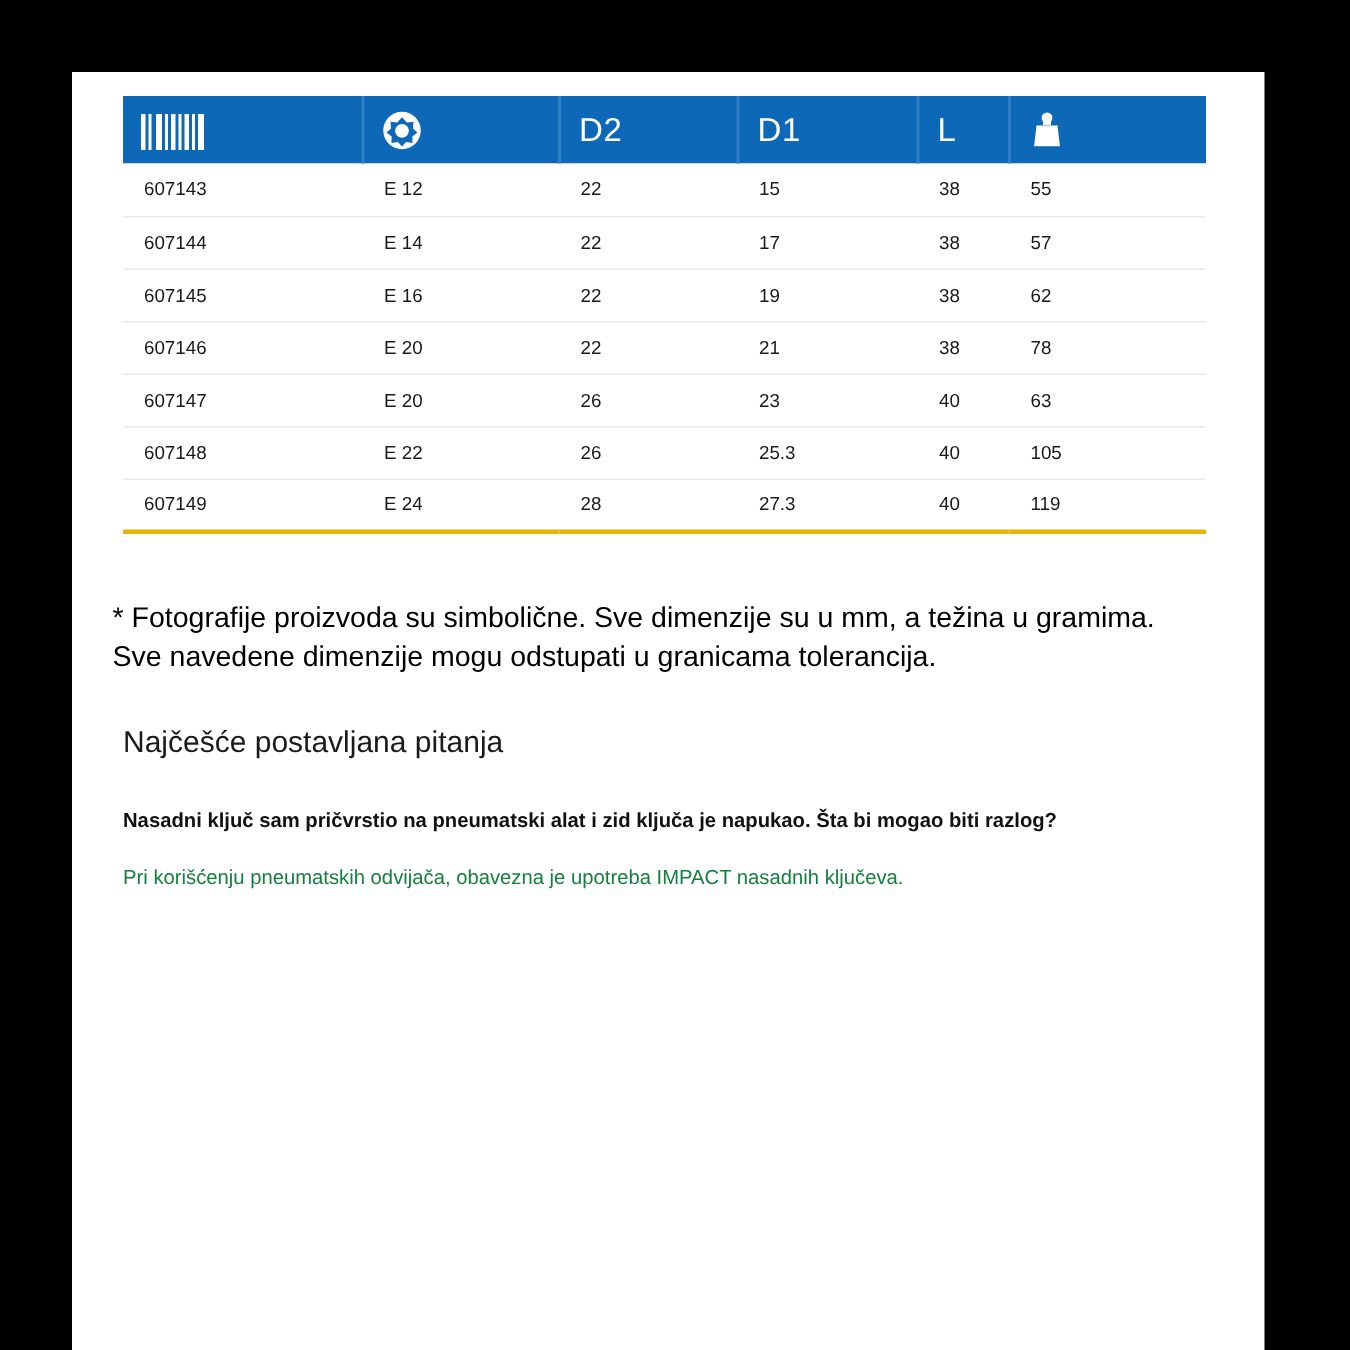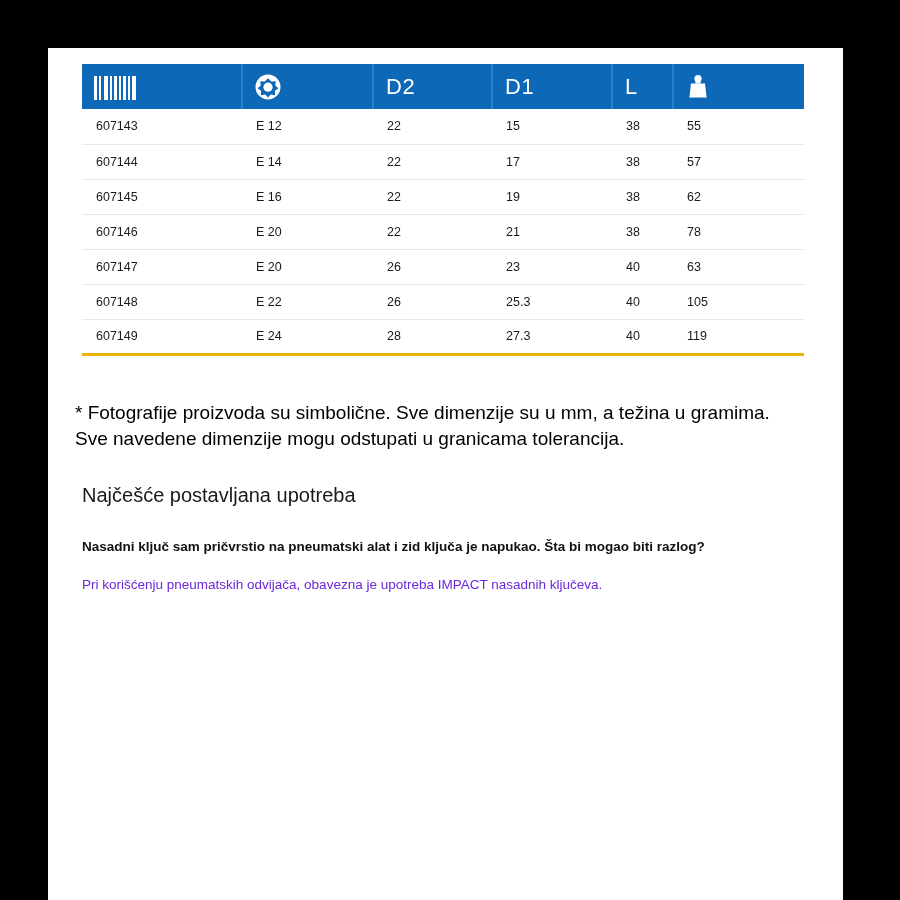--- a/index.html
+++ b/index.html
@@ -101,21 +101,21 @@
     color: #111111;
   }
   .faq-answer {
     position: absolute;
     left: 34px;
     top: 527px;
     width: 710px;
     font-size: 13.5px;
     font-weight: 400;
     line-height: 1.42;
-    color: #6d28d9;
+    color: #15803d;
   }
 </style>
 </head>
 <body>
 
 <div id="page">
   <div class="inner">
 
     <table class="spec-table">
       <colgroup>
@@ -233,18 +233,18 @@
             <td>119</td>
           </tr>
         </tbody>
     </table>
 
     <div class="footnote">
       <span>* Fotografije proizvoda su simbolične. Sve dimenzije su u mm, a težina u gramima. Sve navedene</span>
       <span>dimenzije mogu odstupati u granicama tolerancija.</span>
     </div>
 
-    <div class="faq-title">Najčešće postavljana upotreba</div>
+    <div class="faq-title">Najčešće postavljana pitanja</div>
     <div class="faq-question">Nasadni ključ sam pričvrstio na pneumatski alat i zid ključa je napukao. Šta bi mogao biti razlog?</div>
     <div class="faq-answer">Pri korišćenju pneumatskih odvijača, obavezna je upotreba IMPACT nasadnih ključeva.</div>
 
   </div>
 </div>
 
 </body></html>

